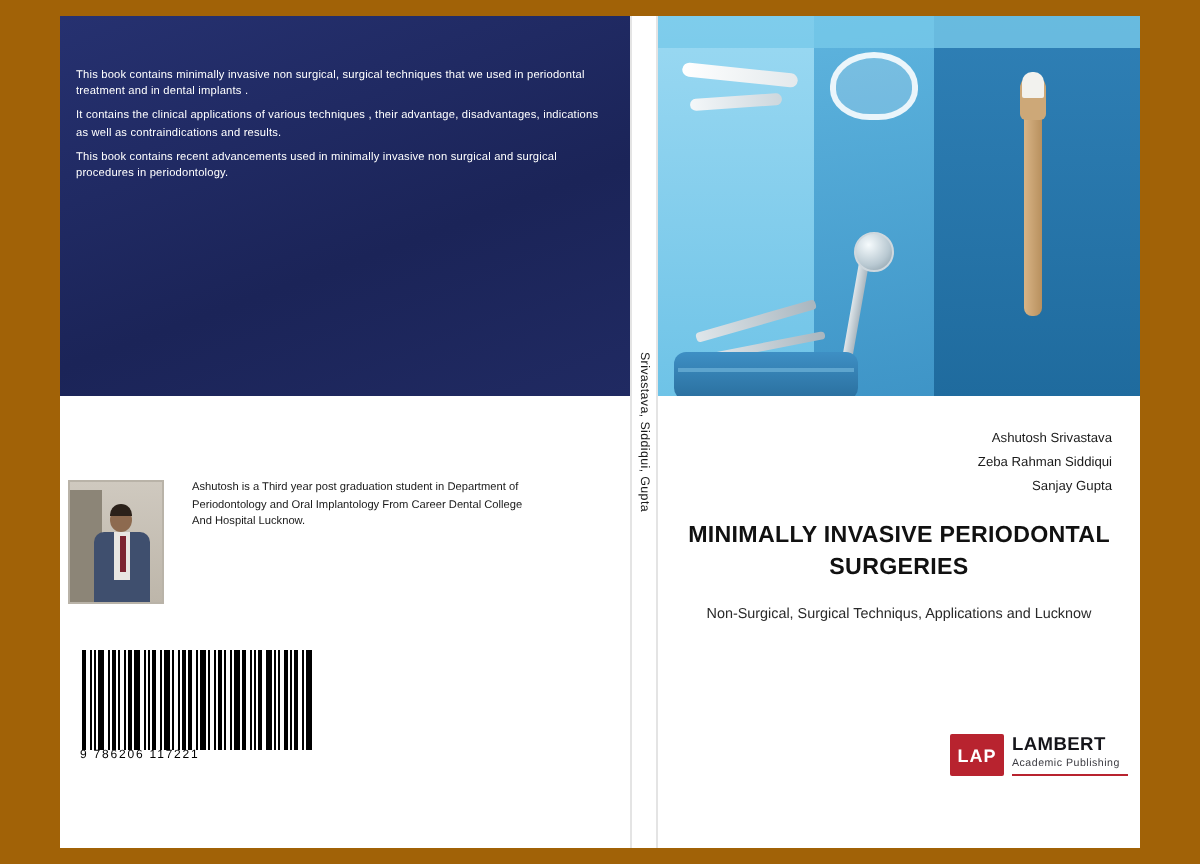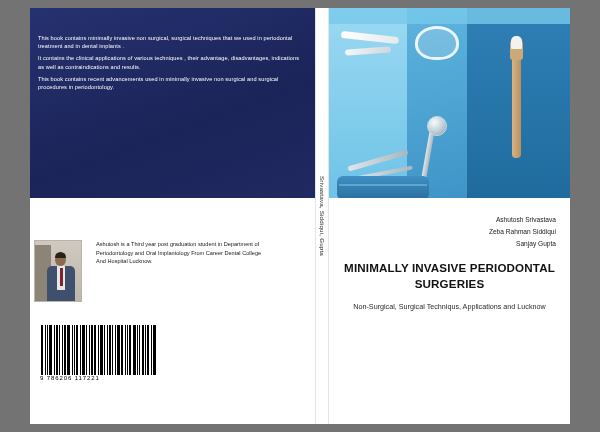--- a/index.html
+++ b/index.html
@@ -6,21 +6,21 @@
   html, body {
     margin: 0; padding: 0;
     width: 600px; height: 432px;
     background: #ffffff;
     font-family: "Liberation Sans", sans-serif;
     overflow: hidden;
   }
   #cover {
     position: relative;
     width: 600px; height: 432px;
-    background: #737373;
+    background: #a16207;
   }
   
   .back-cover {
     position: absolute;
     left: 30px; top: 8px;
     width: 285px; height: 416px;
     background: #ffffff;
   }
   .back-top-band {
     position: absolute;
@@ -431,17 +431,23 @@
 
       <div class="authors">
         <div>Ashutosh Srivastava</div>
         <div>Zeba Rahman Siddiqui</div>
         <div>Sanjay Gupta</div>
       </div>
 
       <div class="book-title">MINIMALLY INVASIVE PERIODONTAL SURGERIES</div>
       <div class="book-sub">Non-Surgical, Surgical Techniqus, Applications and Lucknow</div>
 
+      <div class="pub">
+        <div class="pub-mark">LAP</div>
+        <div class="pub-name">LAMBERT</div>
+        <div class="pub-tag">Academic Publishing</div>
+        <div class="pub-rule"></div>
+      </div>
 
     </div>
   </div>
 
 </div>
 
 </body></html>

